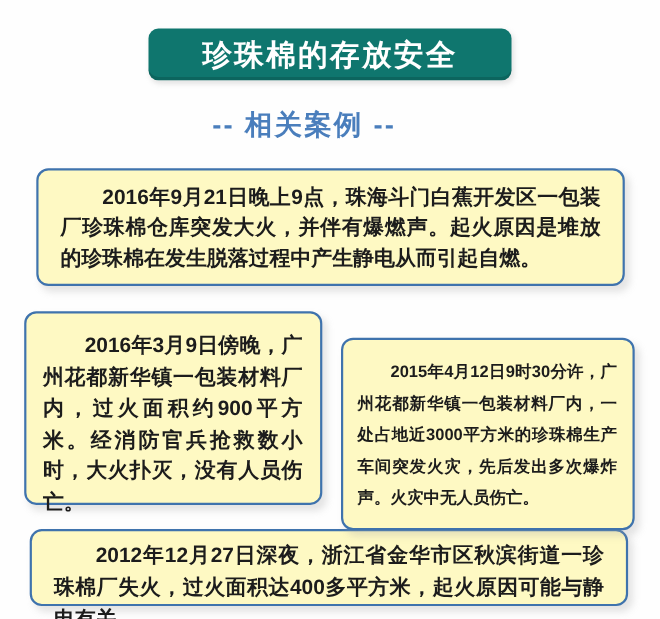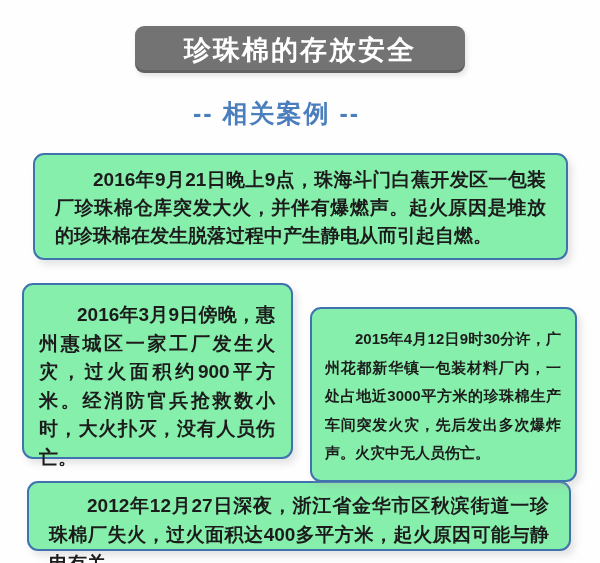--- a/index.html
+++ b/index.html
@@ -14,21 +14,21 @@
     background: #fefefe;
     font-family: "Liberation Sans", sans-serif;
     overflow: hidden;
   }
   .title-banner {
     position: absolute;
     left: 135px;
     top: 26px;
     width: 330px;
     height: 47px;
-    background: #737373;
+    background: #0f766e;
     border-radius: 9px;
     box-shadow: inset 0 -3px 0 rgba(0,0,0,0.14), 2px 3px 5px rgba(150,150,150,0.25);
     display: flex;
     align-items: center;
     justify-content: center;
     color: #ffffff;
     font-size: 27px;
     font-weight: 700;
     letter-spacing: 2px;
     text-align: right;
@@ -40,21 +40,21 @@
     width: 553px;
     text-align: center;
     color: #4a7ebc;
     font-size: 25px;
     font-weight: 700;
     letter-spacing: 2px;
   }
   .case-box {
     position: absolute;
     box-sizing: border-box;
-    background: #86efac;
+    background: #fef9c3;
     border: 2px solid #3f73ad;
     border-radius: 11px;
     color: #1c1c1c;
     font-weight: 700;
     text-align: justify;
     box-shadow: 4px 5px 7px rgba(160,160,160,0.28);
   }
   .case-box p {
     margin: 0;
     text-indent: 2em;
@@ -109,21 +109,21 @@
     <span>珍珠棉的存放安全</span>
   </div>
 
   <div class="subtitle">-- 相关案例 --</div>
 
   <div class="case-box case-1">
     <p>2016年9月21日晚上9点，珠海斗门白蕉开发区一包装厂珍珠棉仓库突发大火，并伴有爆燃声。起火原因是堆放的珍珠棉在发生脱落过程中产生静电从而引起自燃。</p>
   </div>
 
   <div class="case-box case-2">
-    <p>2016年3月9日傍晚，惠州惠城区一家工厂发生火灾，过火面积约900平方米。经消防官兵抢救数小时，大火扑灭，没有人员伤亡。</p>
+    <p>2016年3月9日傍晚，广州花都新华镇一包装材料厂内，过火面积约900平方米。经消防官兵抢救数小时，大火扑灭，没有人员伤亡。</p>
   </div>
 
   <div class="case-box case-3">
     <p>2015年4月12日9时30分许，广州花都新华镇一包装材料厂内，一处占地近3000平方米的珍珠棉生产车间突发火灾，先后发出多次爆炸声。火灾中无人员伤亡。</p>
   </div>
 
   <div class="case-box case-4">
     <p>2012年12月27日深夜，浙江省金华市区秋滨街道一珍珠棉厂失火，过火面积达400多平方米，起火原因可能与静电有关。</p>
   </div>
 

